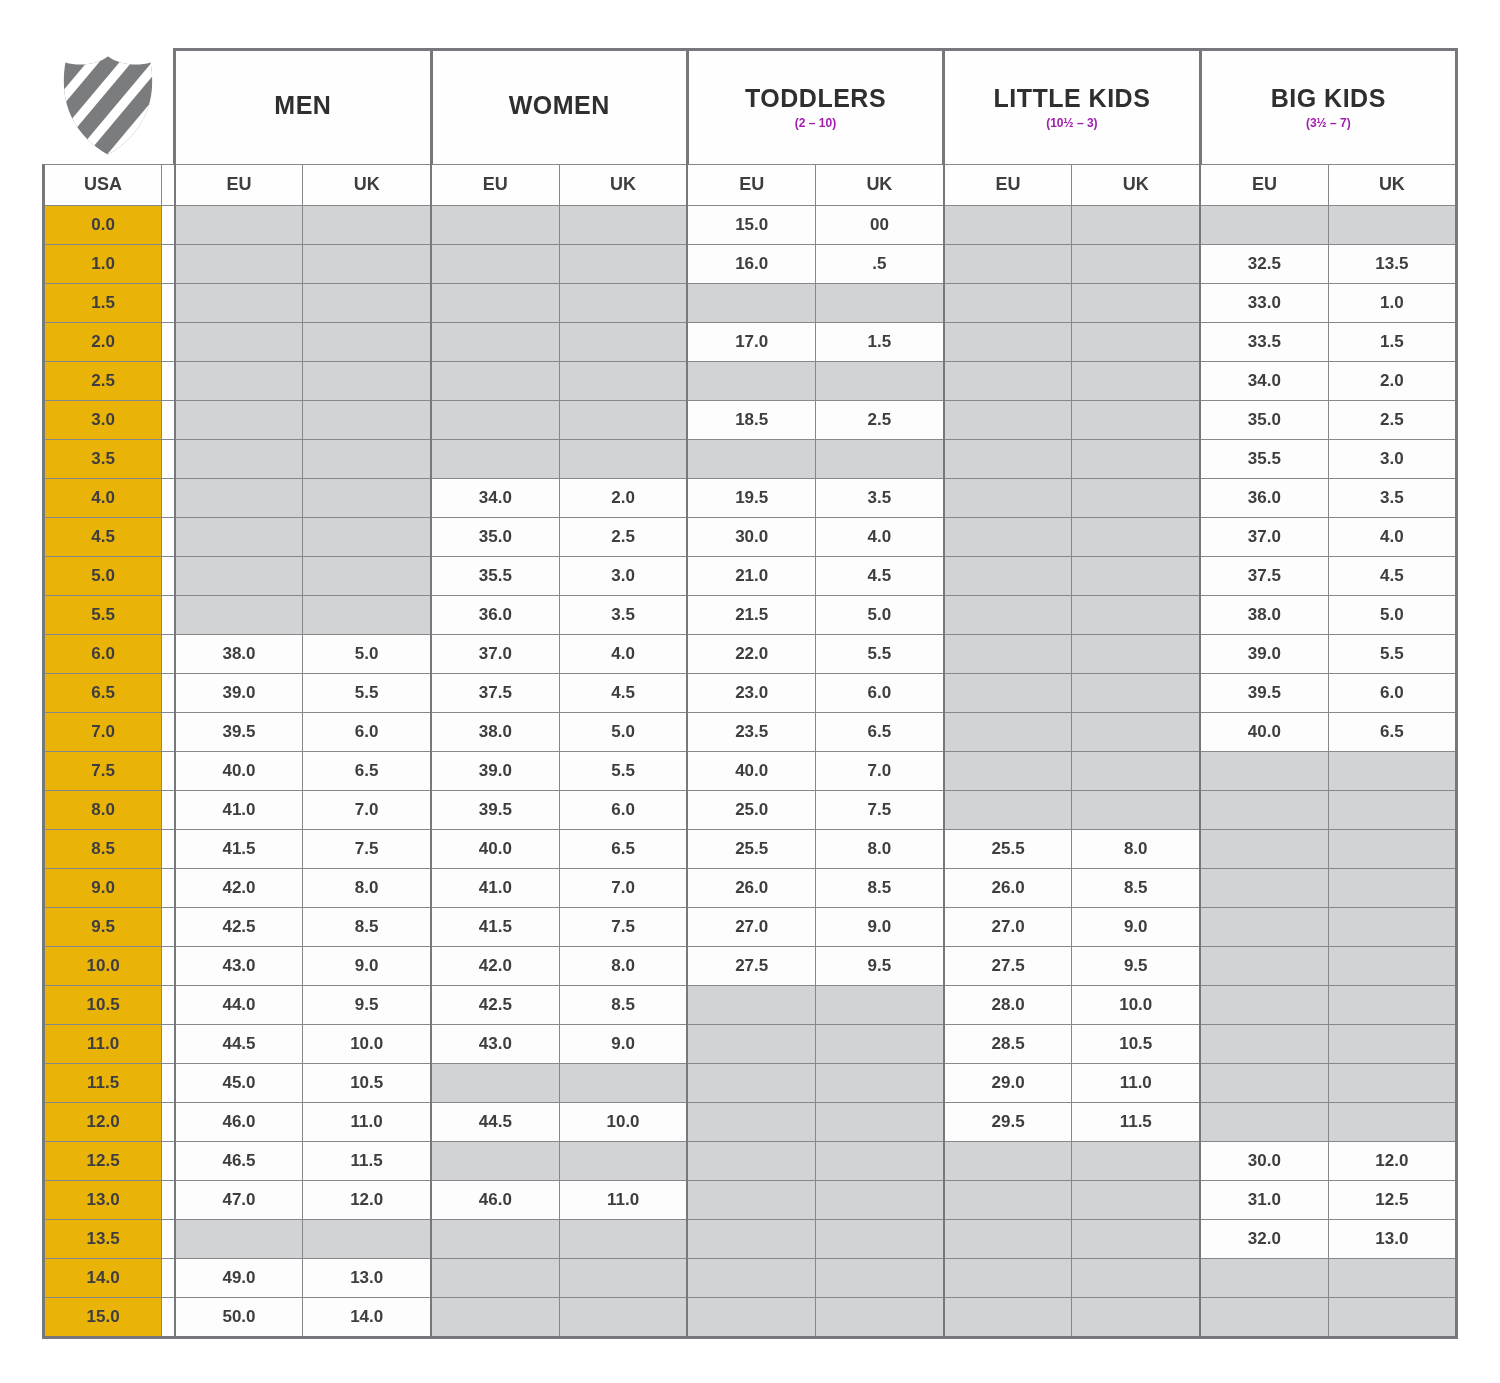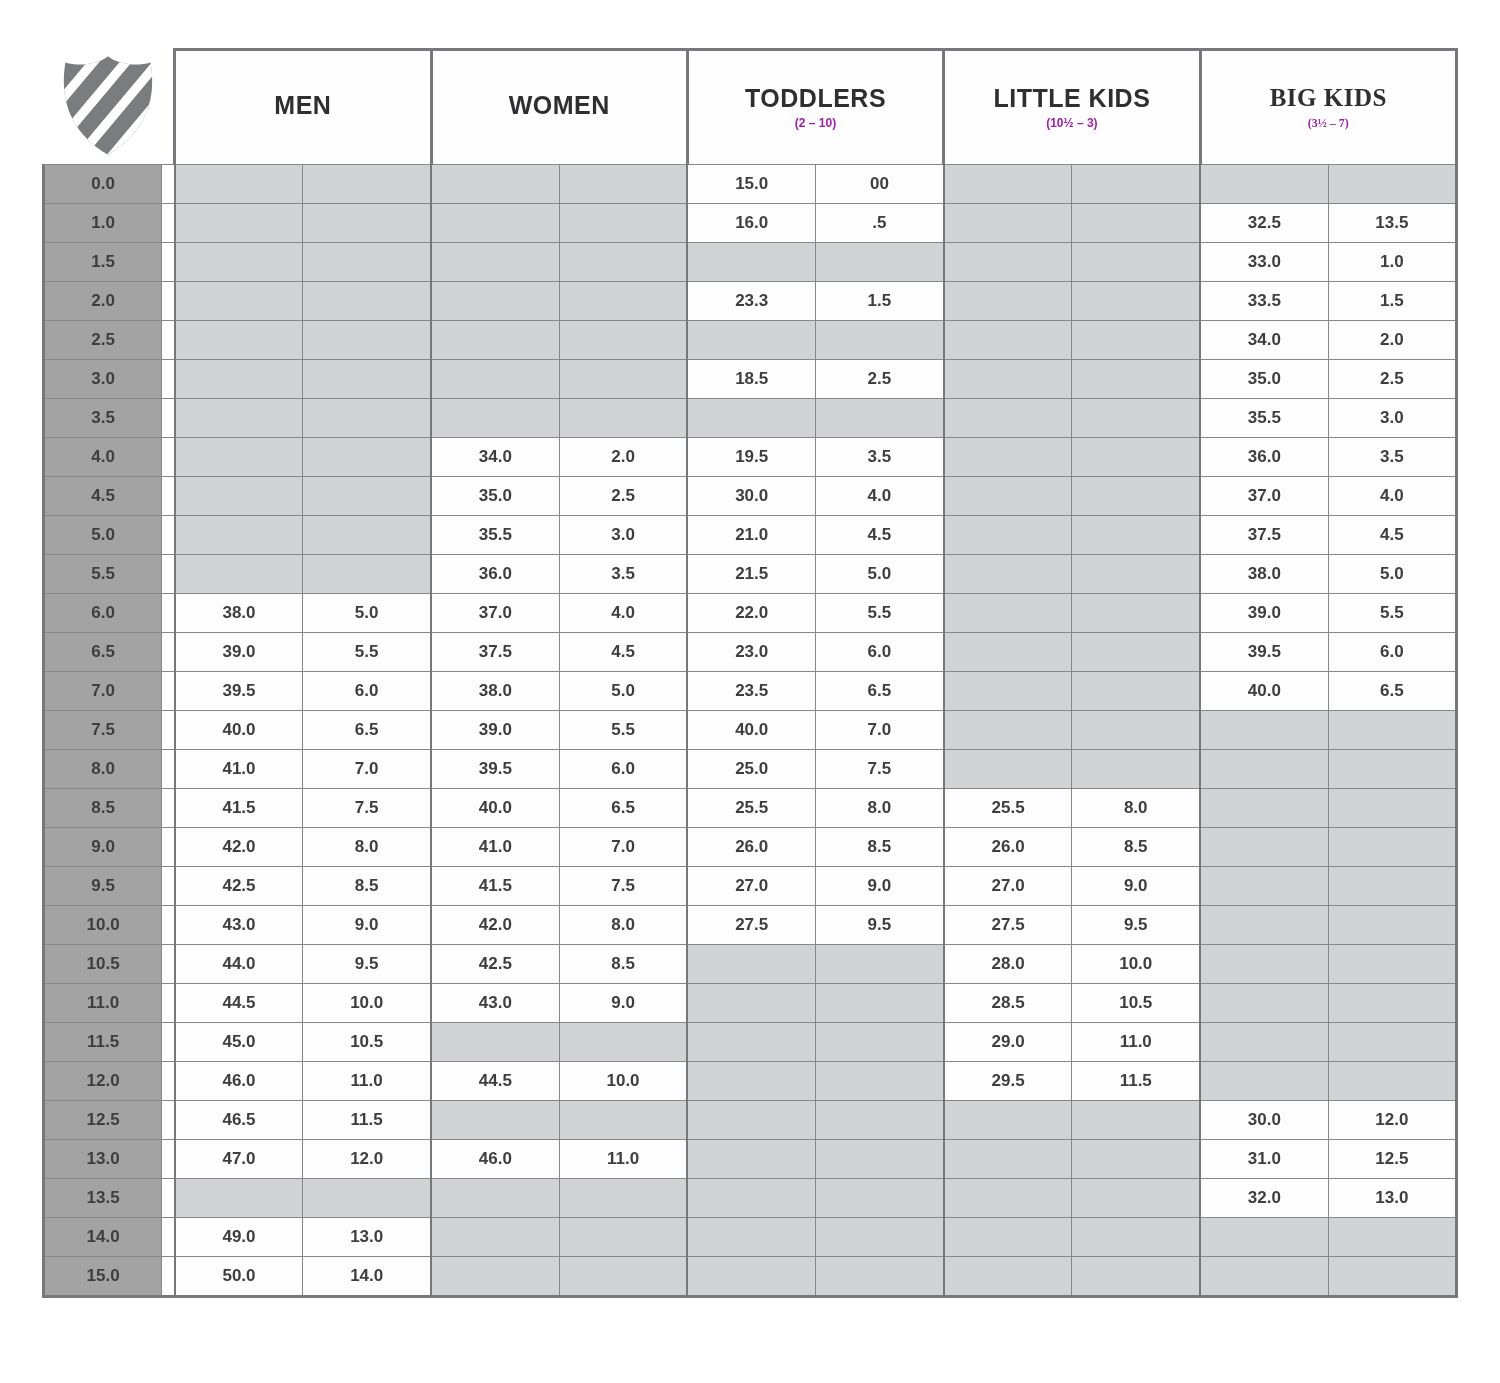--- a/index.html
+++ b/index.html
@@ -27,21 +27,21 @@
   }
   th.gh{
     background:#fefefe;
     border:1px solid #85878a;
     border-top:3px solid #77787b;
     height:104px;
     text-align:center;vertical-align:middle;
     padding:0;
   }
   th.gh.grp{border-left:3px solid #77787b;}
-  th.gh:last-child{border-right:3px solid #77787b;font-family:Liberation Serif, serif;}
+  th.gh:last-child{border-right:3px solid #77787b;}
   .gh-label{
     font-size:25px;font-weight:bold;letter-spacing:0.5px;color:#2f2f31;
     line-height:1.1;
   }
   .gh-sub{
     font-size:12px;font-weight:bold;color:#a21caf;margin-top:4px;
   }
 
   
   th.s{
@@ -58,21 +58,21 @@
   
   td.c{
     background:#fdfdfd;
     border:1px solid #85878a;
     height:38px;
     font-size:17px;font-weight:bold;color:#3e3e40;
     text-align:center;vertical-align:middle;
     padding:0;
   }
   td.c.e{background:#d2d3d4;}
-  td.c.usa{border-left:3px solid #77787b;background:#a3a3a3;}
+  td.c.usa{border-left:3px solid #77787b;background:#eab308;}
   td.c.grp{border-left:2px solid #77787b;}
   td.c:last-child{border-right:3px solid #77787b;}
   td.gap{
     background:#ffffff;
     border-top:1px solid #85878a;
     border-bottom:1px solid #85878a;
     padding:0;
   }
   th.gap-h{background:#ffffff;border-top:1px solid #85878a;border-bottom:1px solid #85878a;padding:0;}
   tbody tr:last-child td{border-bottom:3px solid #77787b;}
@@ -130,20 +130,34 @@
         </th>
         <th class="gh grp" colspan="2">
           <div class="gh-label">LITTLE KIDS</div>
           <div class="gh-sub">(10½ – 3)</div>
         </th>
         <th class="gh grp" colspan="2">
           <div class="gh-label">BIG KIDS</div>
           <div class="gh-sub">(3½ – 7)</div>
         </th>
       </tr>
+      <tr>
+        <th class="s first">USA</th>
+        <th class="gap-h"></th>
+        <th class="s grp">EU</th>
+        <th class="s">UK</th>
+        <th class="s grp">EU</th>
+        <th class="s">UK</th>
+        <th class="s grp">EU</th>
+        <th class="s">UK</th>
+        <th class="s grp">EU</th>
+        <th class="s">UK</th>
+        <th class="s grp">EU</th>
+        <th class="s">UK</th>
+      </tr>
     </thead>
     <tbody>
         <tr>
           <td class="c usa">0.0</td>
           <td class="gap"></td>
           <td class="c e grp"></td>
           <td class="c e"></td>
           <td class="c e grp"></td>
           <td class="c e"></td>
           <td class="c grp">15.0</td>
@@ -181,21 +195,21 @@
           <td class="c grp">33.0</td>
           <td class="c">1.0</td>
         </tr>
         <tr>
           <td class="c usa">2.0</td>
           <td class="gap"></td>
           <td class="c e grp"></td>
           <td class="c e"></td>
           <td class="c e grp"></td>
           <td class="c e"></td>
-          <td class="c grp">23.3</td>
+          <td class="c grp">17.0</td>
           <td class="c">1.5</td>
           <td class="c e grp"></td>
           <td class="c e"></td>
           <td class="c grp">33.5</td>
           <td class="c">1.5</td>
         </tr>
         <tr>
           <td class="c usa">2.5</td>
           <td class="gap"></td>
           <td class="c e grp"></td>

